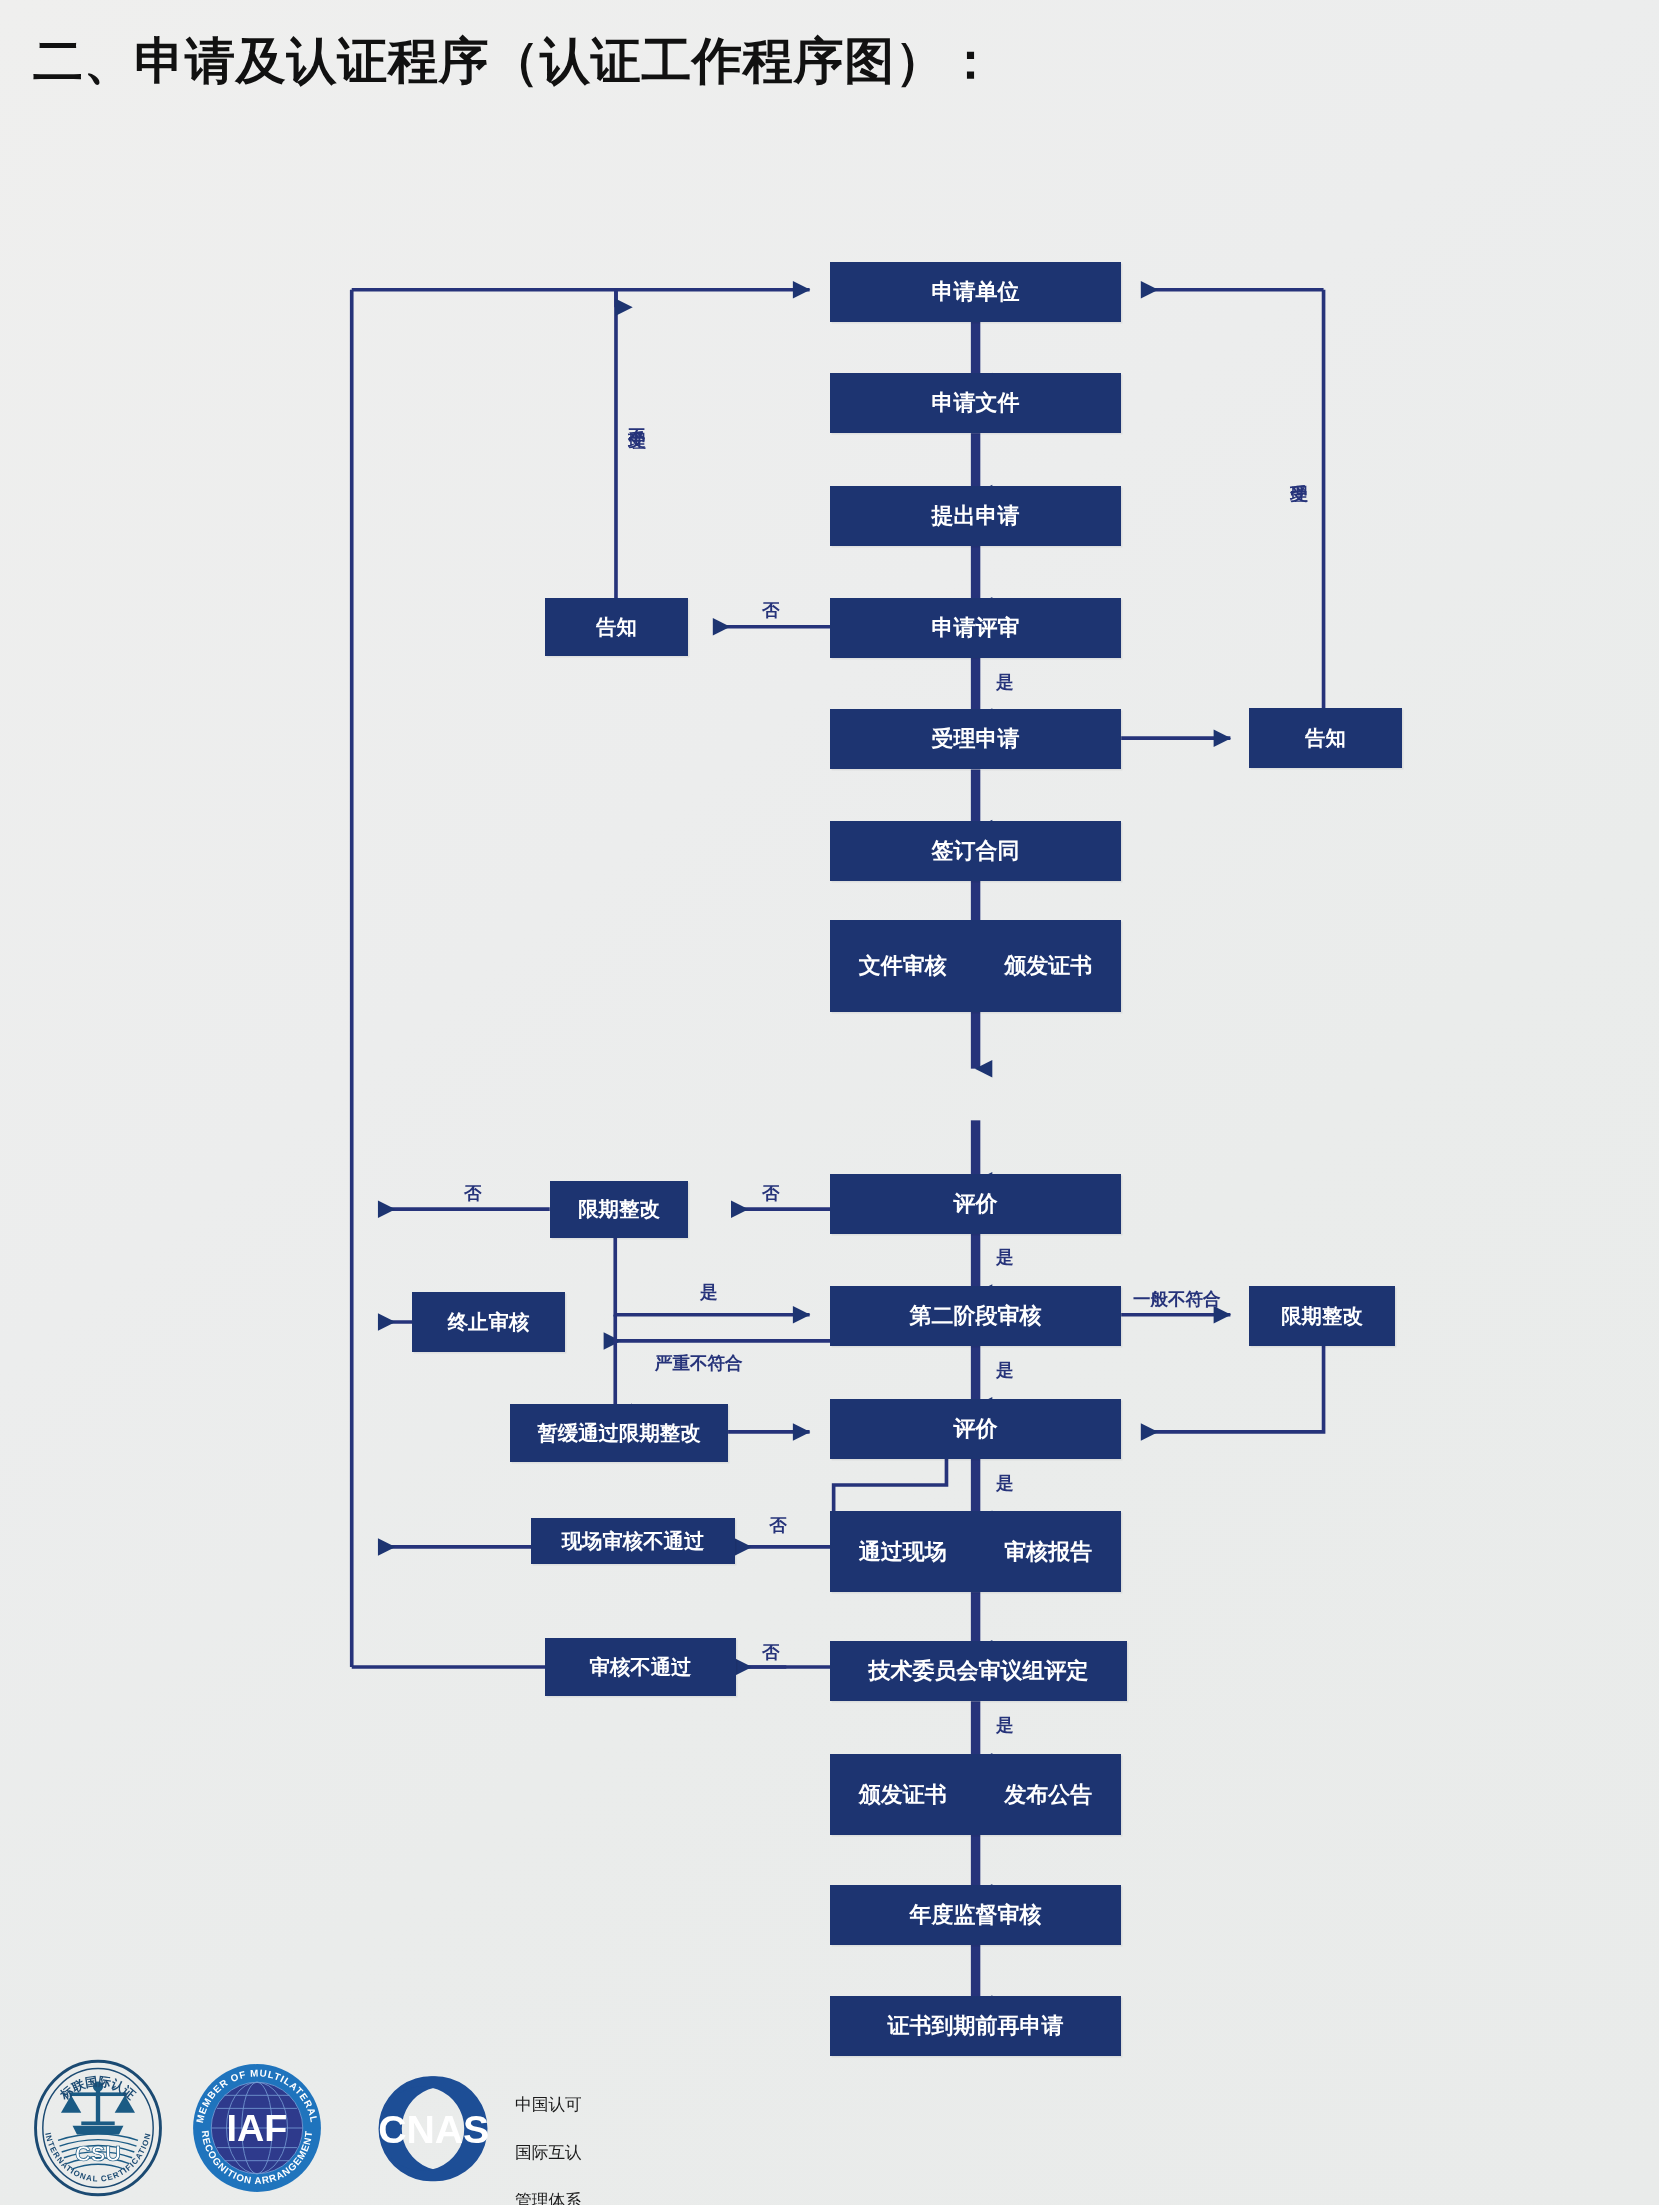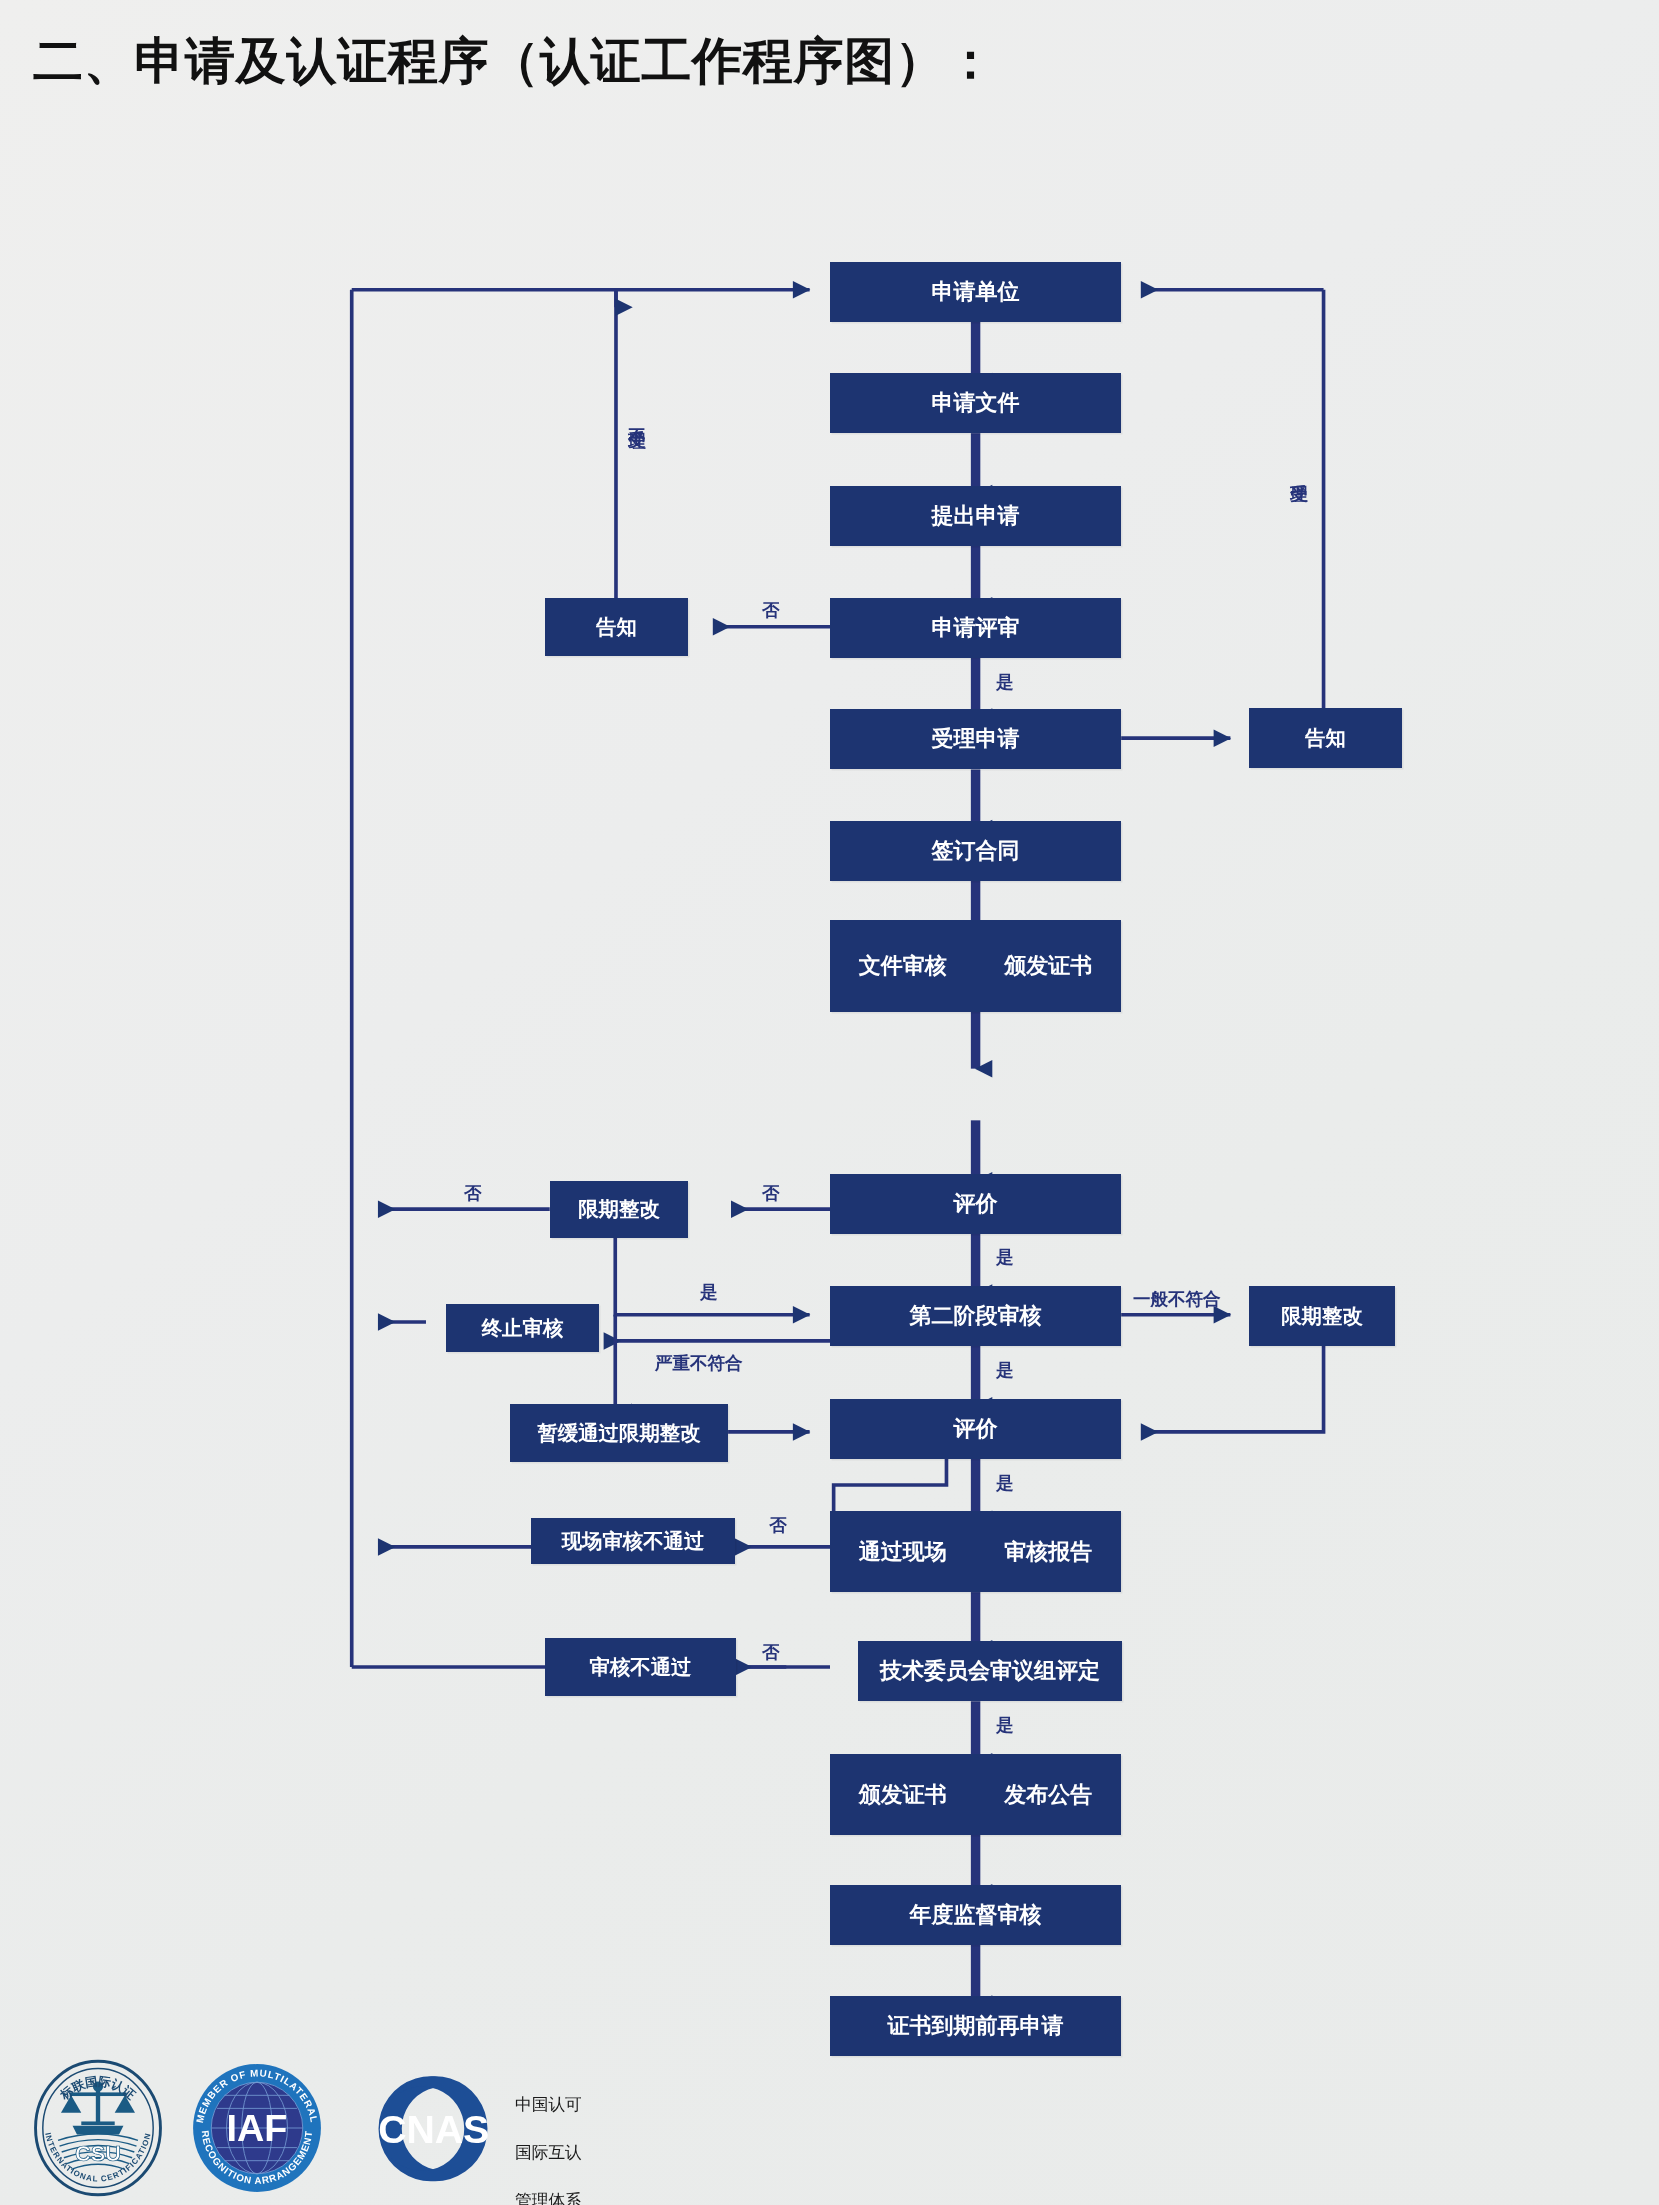--- a/index.html
+++ b/index.html
@@ -251,21 +251,21 @@
   </div>
 
   <div class="node n-side" style="left:550px; top:1181px; width:138px; height:57px;">
     <span class="nlabel">限期整改</span>
   </div>
 
   <div class="node n-main" style="left:830px; top:1286px; width:291px; height:60px;">
     <span class="nlabel">第二阶段审核</span>
   </div>
 
-  <div class="node n-side" style="left:446px; top:1292px; width:153px; height:48px;margin-top:12px;">
+  <div class="node n-side" style="left:412px; top:1292px; width:153px; height:60px;">
     <span class="nlabel">终止审核</span>
   </div>
 
   <div class="node n-side" style="left:1249px; top:1286px; width:146px; height:60px;">
     <span class="nlabel">限期整改</span>
   </div>
 
   <div class="node n-side" style="left:510px; top:1404px; width:218px; height:58px;">
     <span class="nlabel">暂缓通过限期整改</span>
   </div>
@@ -276,21 +276,21 @@
 
   <div class="node n-main two-line" style="left:830px; top:1511px; width:291px; height:81px;">
     <span class="nlabel">通过现场</span>
     <span class="nlabel">审核报告</span>
   </div>
 
   <div class="node n-side" style="left:531px; top:1518px; width:204px; height:46px;">
     <span class="nlabel">现场审核不通过</span>
   </div>
 
-  <div class="node n-main" style="left:830px; top:1641px; width:264px; height:60px;margin-left:28px;">
+  <div class="node n-main" style="left:830px; top:1641px; width:297px; height:60px;">
     <span class="nlabel">技术委员会审议组评定</span>
   </div>
 
   <div class="node n-side" style="left:545px; top:1638px; width:191px; height:58px;">
     <span class="nlabel">审核不通过</span>
   </div>
 
   <div class="node n-main two-line" style="left:830px; top:1754px; width:291px; height:81px;">
     <span class="nlabel">颁发证书</span>
     <span class="nlabel">发布公告</span>

